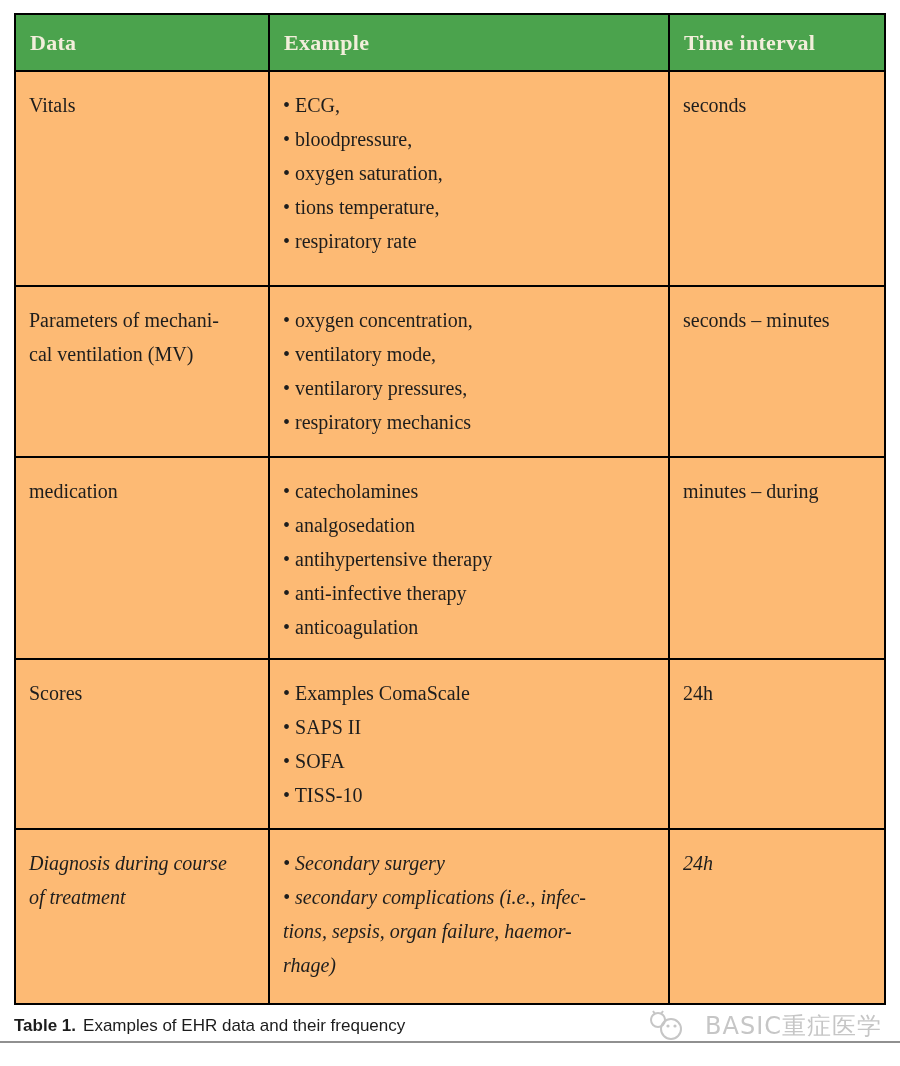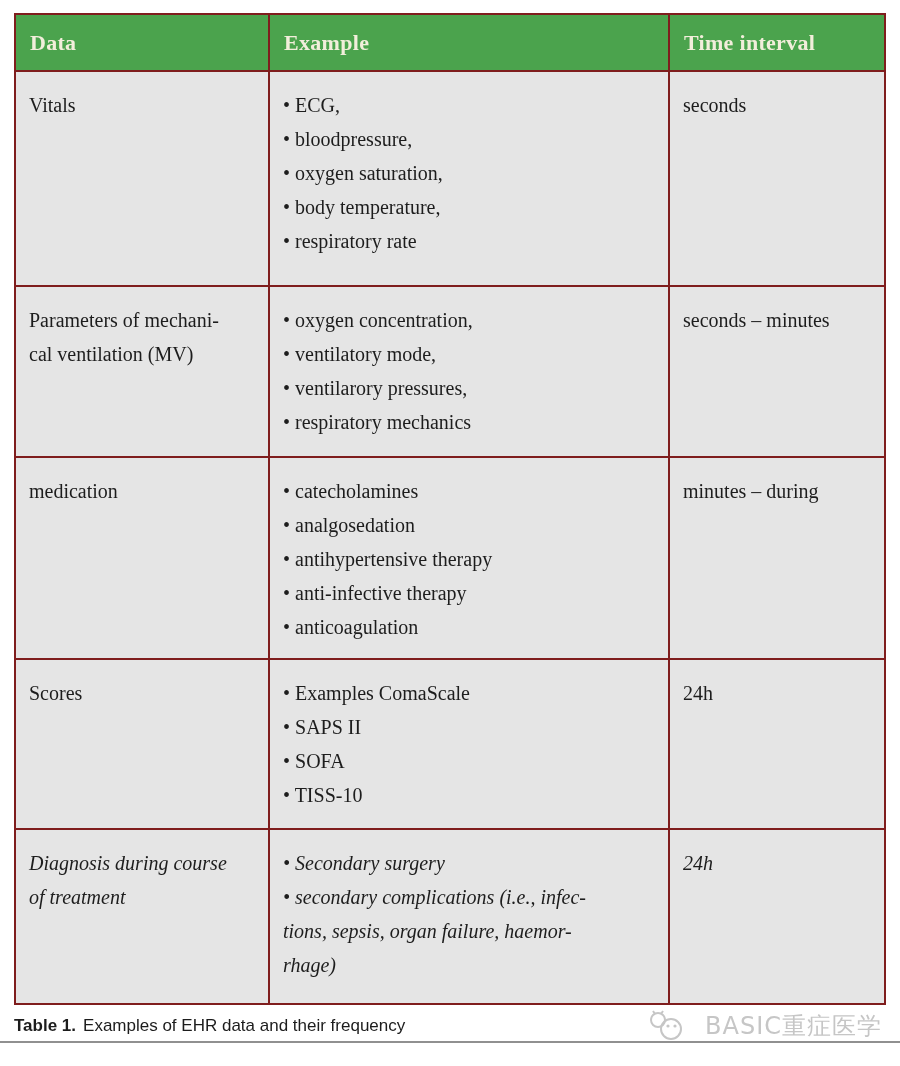--- a/index.html
+++ b/index.html
@@ -5,30 +5,30 @@
   * { box-sizing: border-box; }
   body { margin: 0; background: #ffffff; font-family: "Liberation Serif", serif; }
   .page {
     position: relative; width: 900px; height: 1066px;
     background: #ffffff; overflow: hidden;
   }
   table.ehr {
     position: absolute; left: 14px; top: 13px; width: 870px;
     border-collapse: collapse; table-layout: fixed;
   }
-  table.ehr th, table.ehr td { border: 2px solid #7f1d1d; }
+  table.ehr th, table.ehr td { border: 2px solid #000000; }
   table.ehr th {
     height: 57px; background: #4ba34d; color: #f2eedb;
     font-family: "Liberation Serif", serif; font-size: 22px; font-weight: bold;
     text-align: left; padding: 0 0 0 14px; letter-spacing: 0.3px;
   }
   table.ehr td {
     vertical-align: top; padding: 16px 12px 12px 13px;
     font-size: 20px; line-height: 34px; color: #1d1d1d;
-    background: #e5e5e5;
+    background: #fdba74;
   }
   tbody tr:nth-child(1) { height: 215px; }
   tbody tr:nth-child(2) { height: 171px; }
   tbody tr:nth-child(3) { height: 202px; padding-left: 44px; }
   tbody tr:nth-child(4) { height: 170px; }
   tbody tr:nth-child(5) { height: 175px; font-style: italic; }
   .cell-line { white-space: nowrap; }
   .footer { position: absolute; left: 0; top: 1005px; width: 900px; height: 38px; text-align: right; }
   .caption {
     position: absolute; left: 14px; bottom: 7px;
@@ -64,21 +64,21 @@
     </thead>
     <tbody id="table-body">
         <tr>
           <td>
             <div class="cell-line">Vitals</div>
           </td>
           <td>
             <div class="cell-line">• ECG,</div>
             <div class="cell-line">• bloodpressure,</div>
             <div class="cell-line">• oxygen saturation,</div>
-            <div class="cell-line">• body temperature,</div>
+            <div class="cell-line">• tions temperature,</div>
             <div class="cell-line">• respiratory rate</div>
           </td>
           <td>seconds</td>
         </tr>
         <tr>
           <td>
             <div class="cell-line">Parameters of mechani-</div>
             <div class="cell-line">cal ventilation (MV)</div>
           </td>
           <td>

